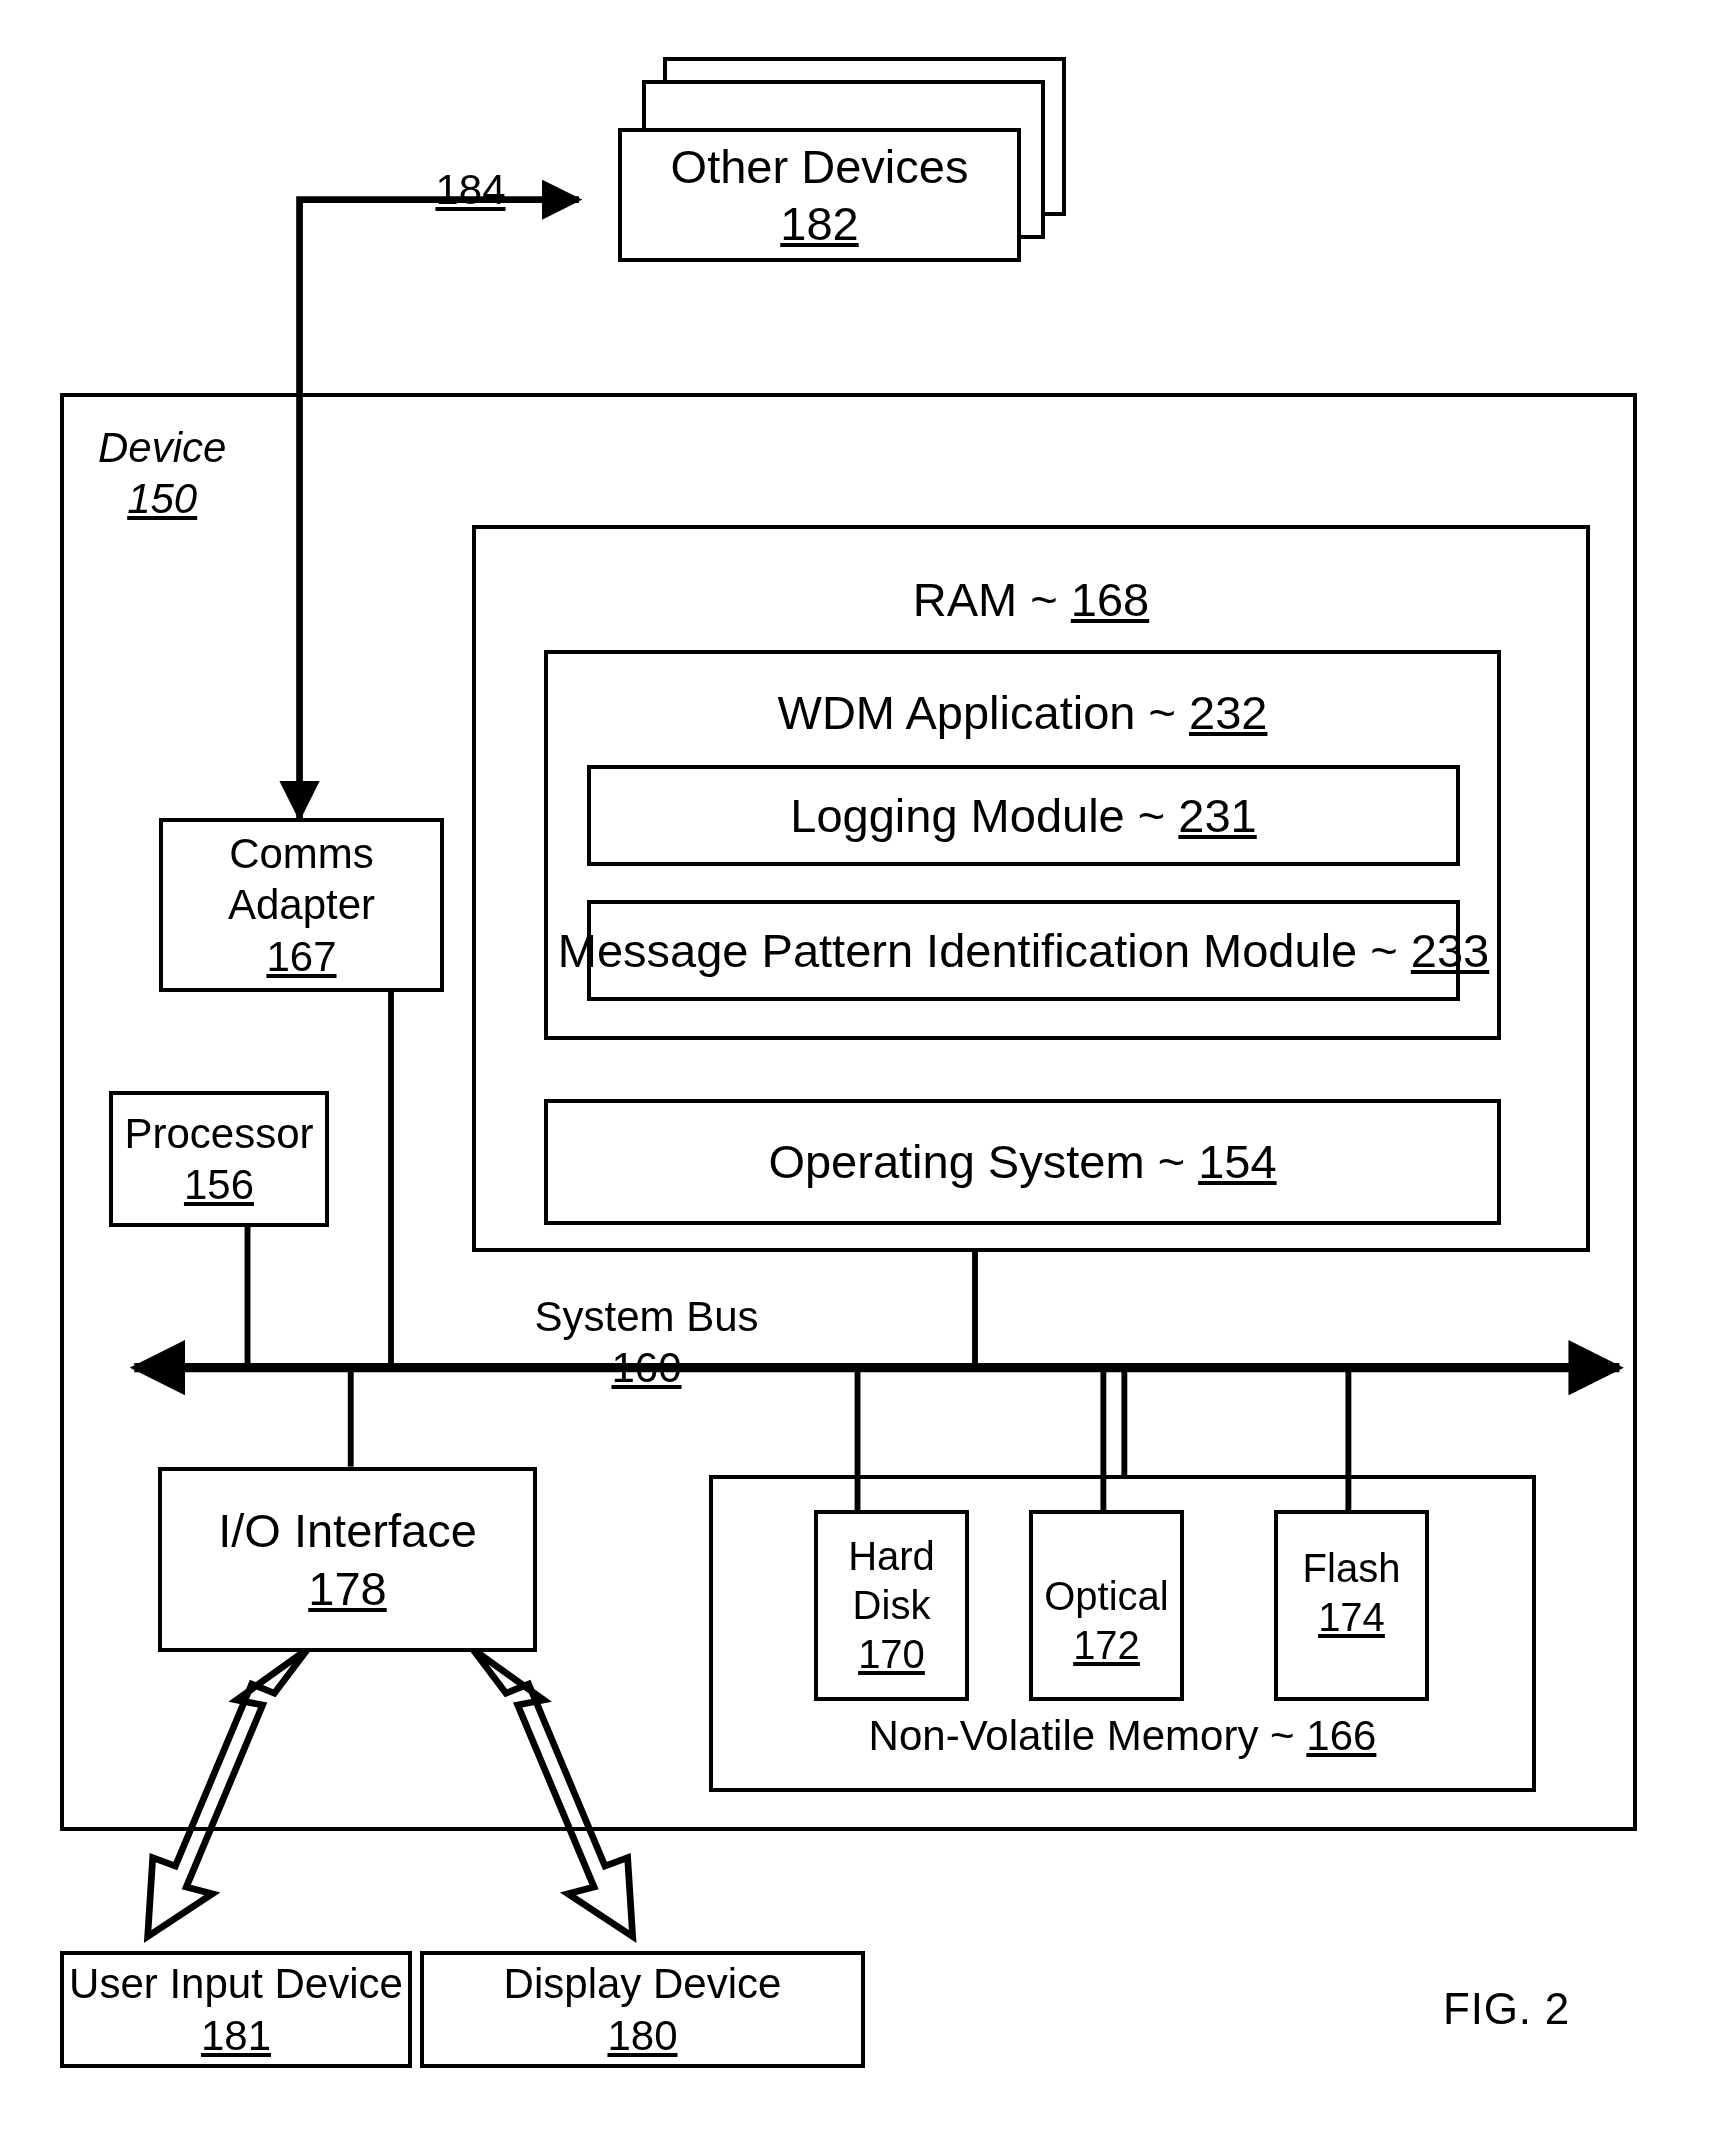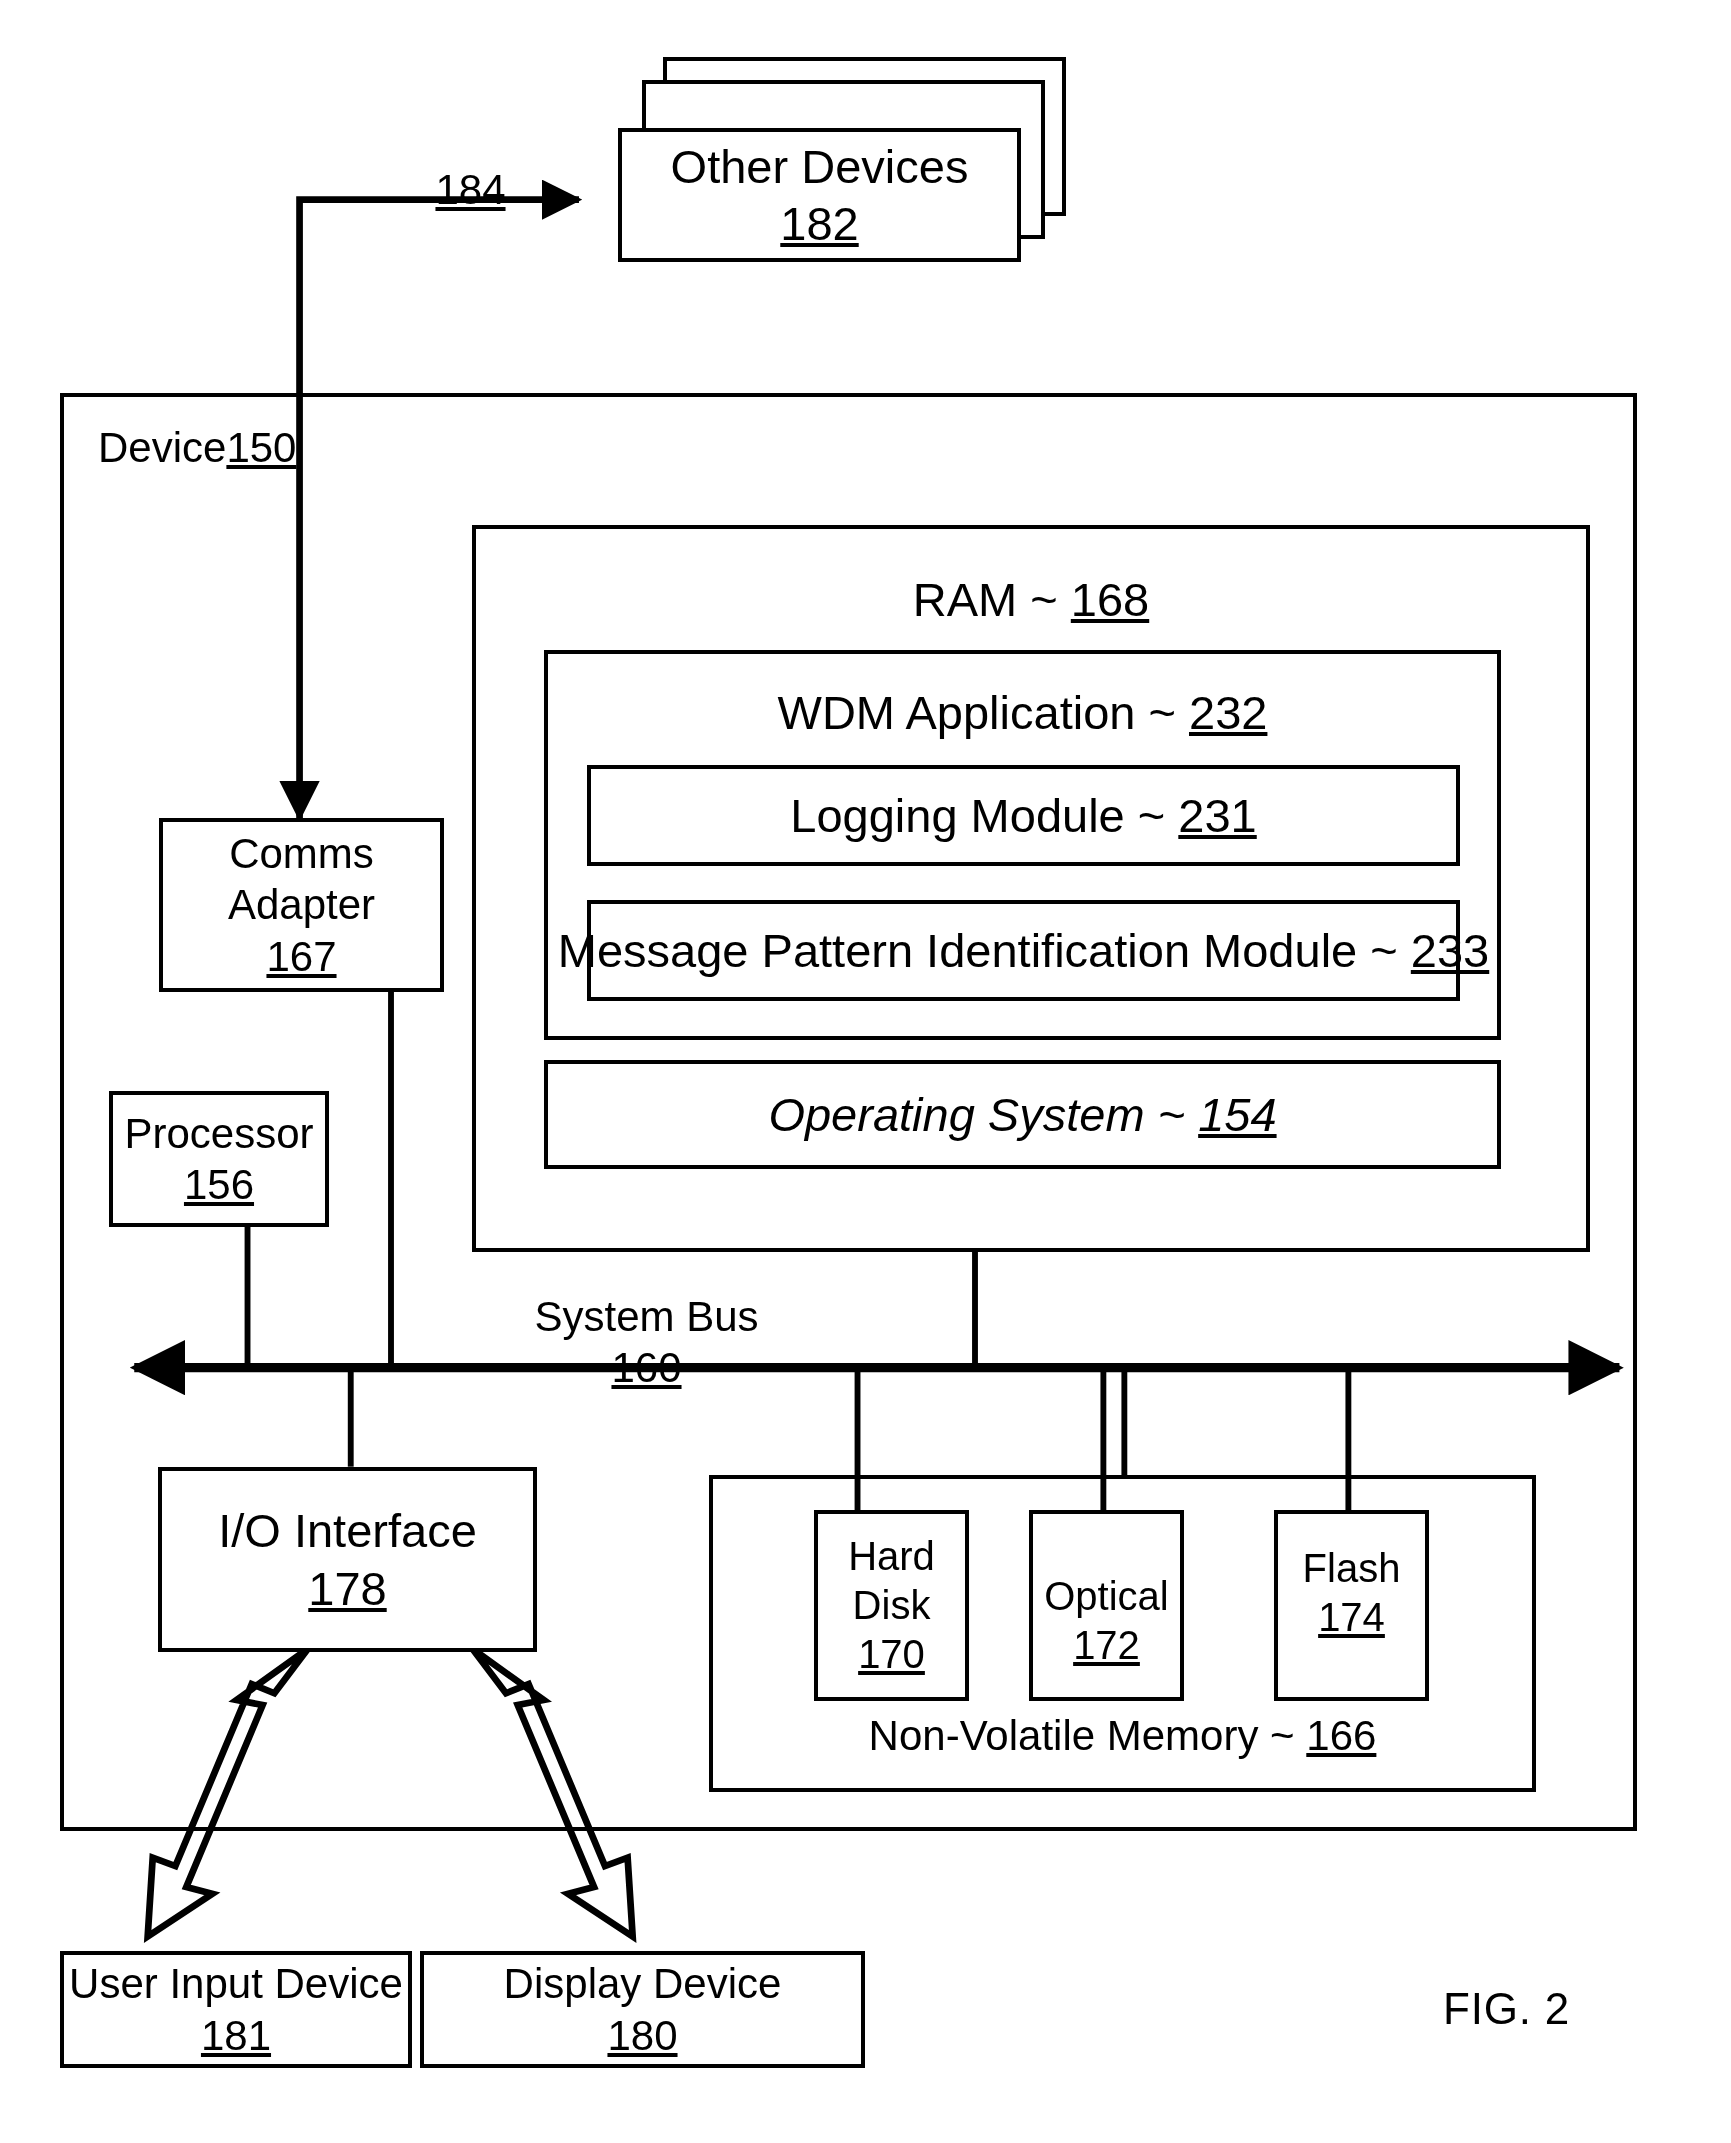--- a/index.html
+++ b/index.html
@@ -45,23 +45,24 @@
     line-height: 1.22;
     white-space: nowrap;
   }
   .num {
     text-decoration: underline;
     text-underline-offset: 2.5px;
   }
   .ttl-tl {
     position: absolute;
     display: flex;
-    flex-direction: row;
+    flex-direction: column;
     align-items: center;
     line-height: 1.2;
+    font-style: italic;
   }
   .ttl-top {
     position: absolute;
     width: 100%;
     text-align: center;
   }
   .ttl-bot {
     position: absolute;
     width: 100%;
     text-align: center;
@@ -169,21 +170,21 @@
   </div>
 
   <div class="box" style="left:587px; top:765px; width:873px; height:101px;">
     <span class="lbl f56"><span>Logging Module</span> <span>~</span> <span class="num">231</span></span>
   </div>
 
   <div class="box" style="left:587px; top:900px; width:873px; height:101px;">
     <span class="lbl f56"><span>Message Pattern Identification Module</span> <span>~</span> <span class="num">233</span></span>
   </div>
 
-  <div class="box" style="left:544px; top:1060px; width:957px; height:109px;font-style:italic;">
+  <div class="box" style="left:544px; top:1099px; width:957px; height:126px;">
     <span class="lbl f56"><span>Operating System</span> <span>~</span> <span class="num">154</span></span>
   </div>
 
   <div class="box" style="left:159px; top:818px; width:285px; height:174px;">
     <span class="lbl f50">Comms</span>
     <span class="lbl f50">Adapter</span>
     <span class="lbl f50 num">167</span>
   </div>
 
   <div class="box" style="left:109px; top:1091px; width:220px; height:136px;">

